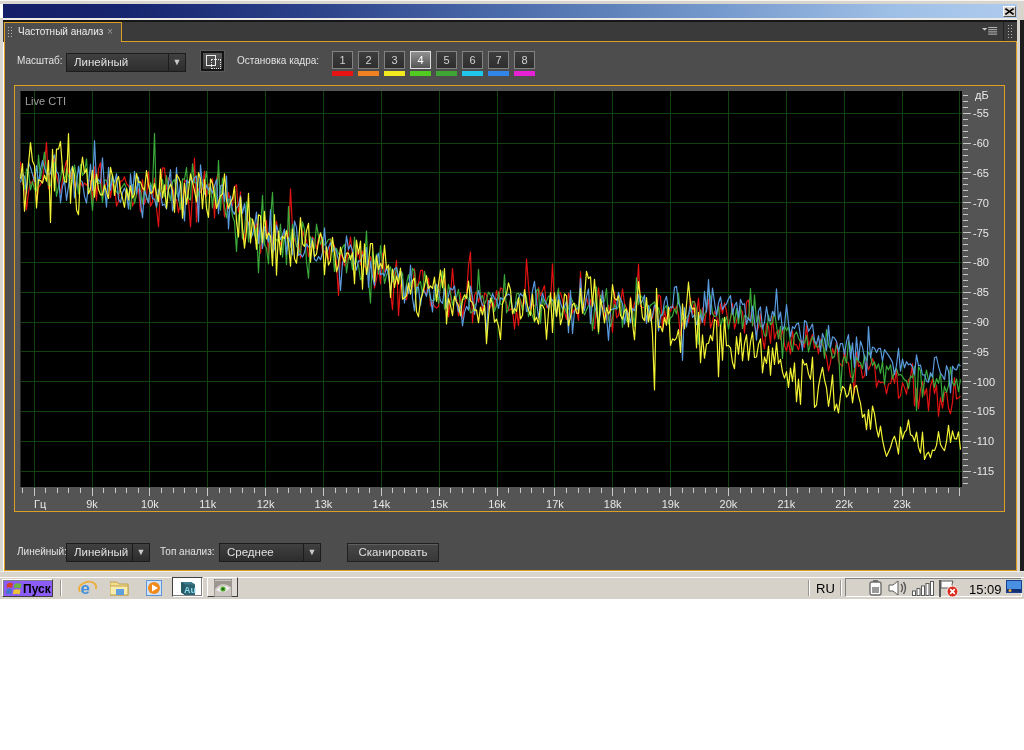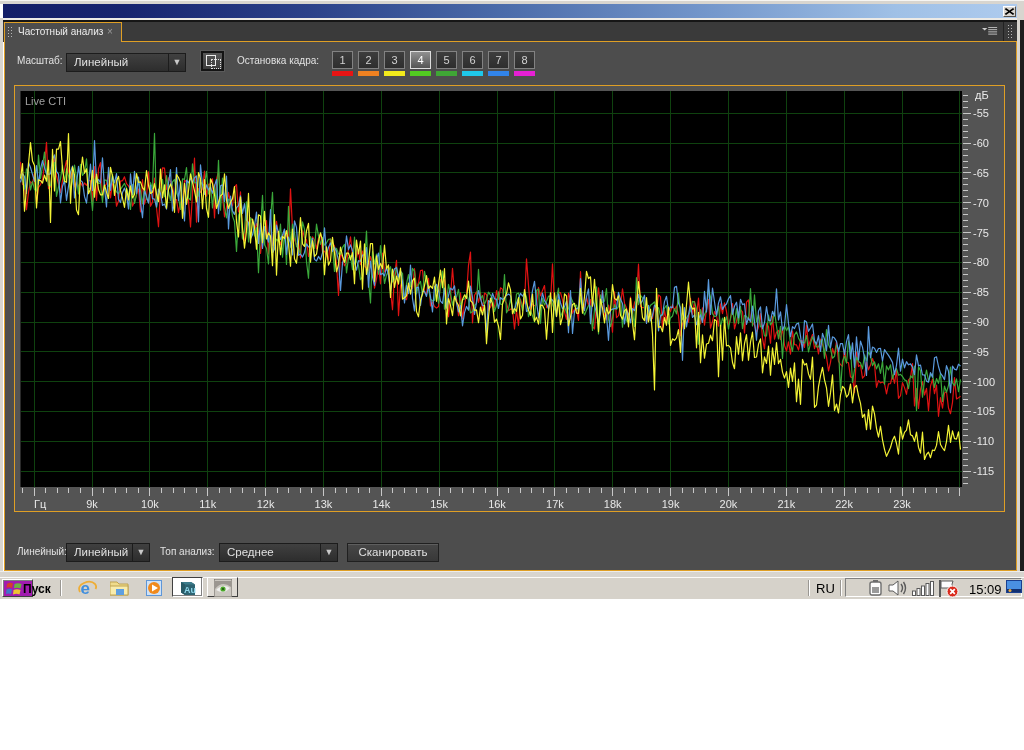--- a/index.html
+++ b/index.html
@@ -44,28 +44,28 @@
 #lstop{left:237px;top:55px}
 .fsb{position:absolute;top:51px;width:21px;height:18px;background:linear-gradient(#3d3d3d,#2e2e2e);
 border:1px solid #828282;color:#d2d2d2;font-size:11px;text-align:center;line-height:16px}
 .fsb.sel{background:linear-gradient(#909090,#555);border-color:#ddd;color:#fff}
 .fsc{position:absolute;top:71px;width:21px;height:5px}
 #panel{left:14px;top:85px;width:991px;height:427px;background:#545454;border:1px solid #df9f25}
 #plotsvg{left:15px;top:86px}
 #mon{left:17px;top:546px}
 #dd2{left:66px;top:543px;width:84px;height:19px}
 #topk{left:160px;top:546px}
-#dd3{left:219px;top:543px;width:119px;height:19px}
+#dd3{left:219px;top:543px;width:102px;height:19px}
 #scan{left:347px;top:543px;width:92px;height:19px;background:linear-gradient(#474747,#383838);
 border:1px solid #202020;box-shadow:0 1px 0 #5e5e5e inset;color:#e0e0e0;font-size:11.5px;
 text-align:center;line-height:17px}
 #botband{left:0;top:571px;width:1024px;height:6px;background:#d8d5cf;border-top:1px solid #eeedea}
 #taskbar{left:0;top:577px;width:1024px;height:173px;background:#d6d2ca;border-top:1px solid #fbfaf8}
 #white{left:0;top:599px;width:1024px;height:151px;background:#fff}
-#start{left:2px;top:579px;width:31px;height:18px;background:#a21caf;
+#start{left:2px;top:579px;width:51px;height:18px;background:#8b5cf6;
 border-top:1px solid #fff;border-left:1px solid #fff;
 border-right:1px solid #404040;border-bottom:1px solid #404040;
 box-shadow:1px 1px 0 #808080 inset;font-weight:bold;font-size:12px;color:#000}
 #start span{position:absolute;left:20px;top:2px}
 #qsep{left:60px;top:580px;width:2px;height:16px;border-left:1px solid #9a9792;border-right:1px solid #fff}
 .tbtn{position:absolute;top:577px;width:31px;height:20px}
 #aub{left:172px;background:#fff;border-top:1px solid #404040;border-left:1px solid #404040;
 border-right:1px solid #fff;border-bottom:1px solid #fff;box-shadow:-1px -1px 0 #808080 inset}
 #eyb{left:207px;background:#dedad3;border-top:1px solid #fff;border-left:1px solid #fff;
 border-right:1px solid #404040;border-bottom:1px solid #404040}

